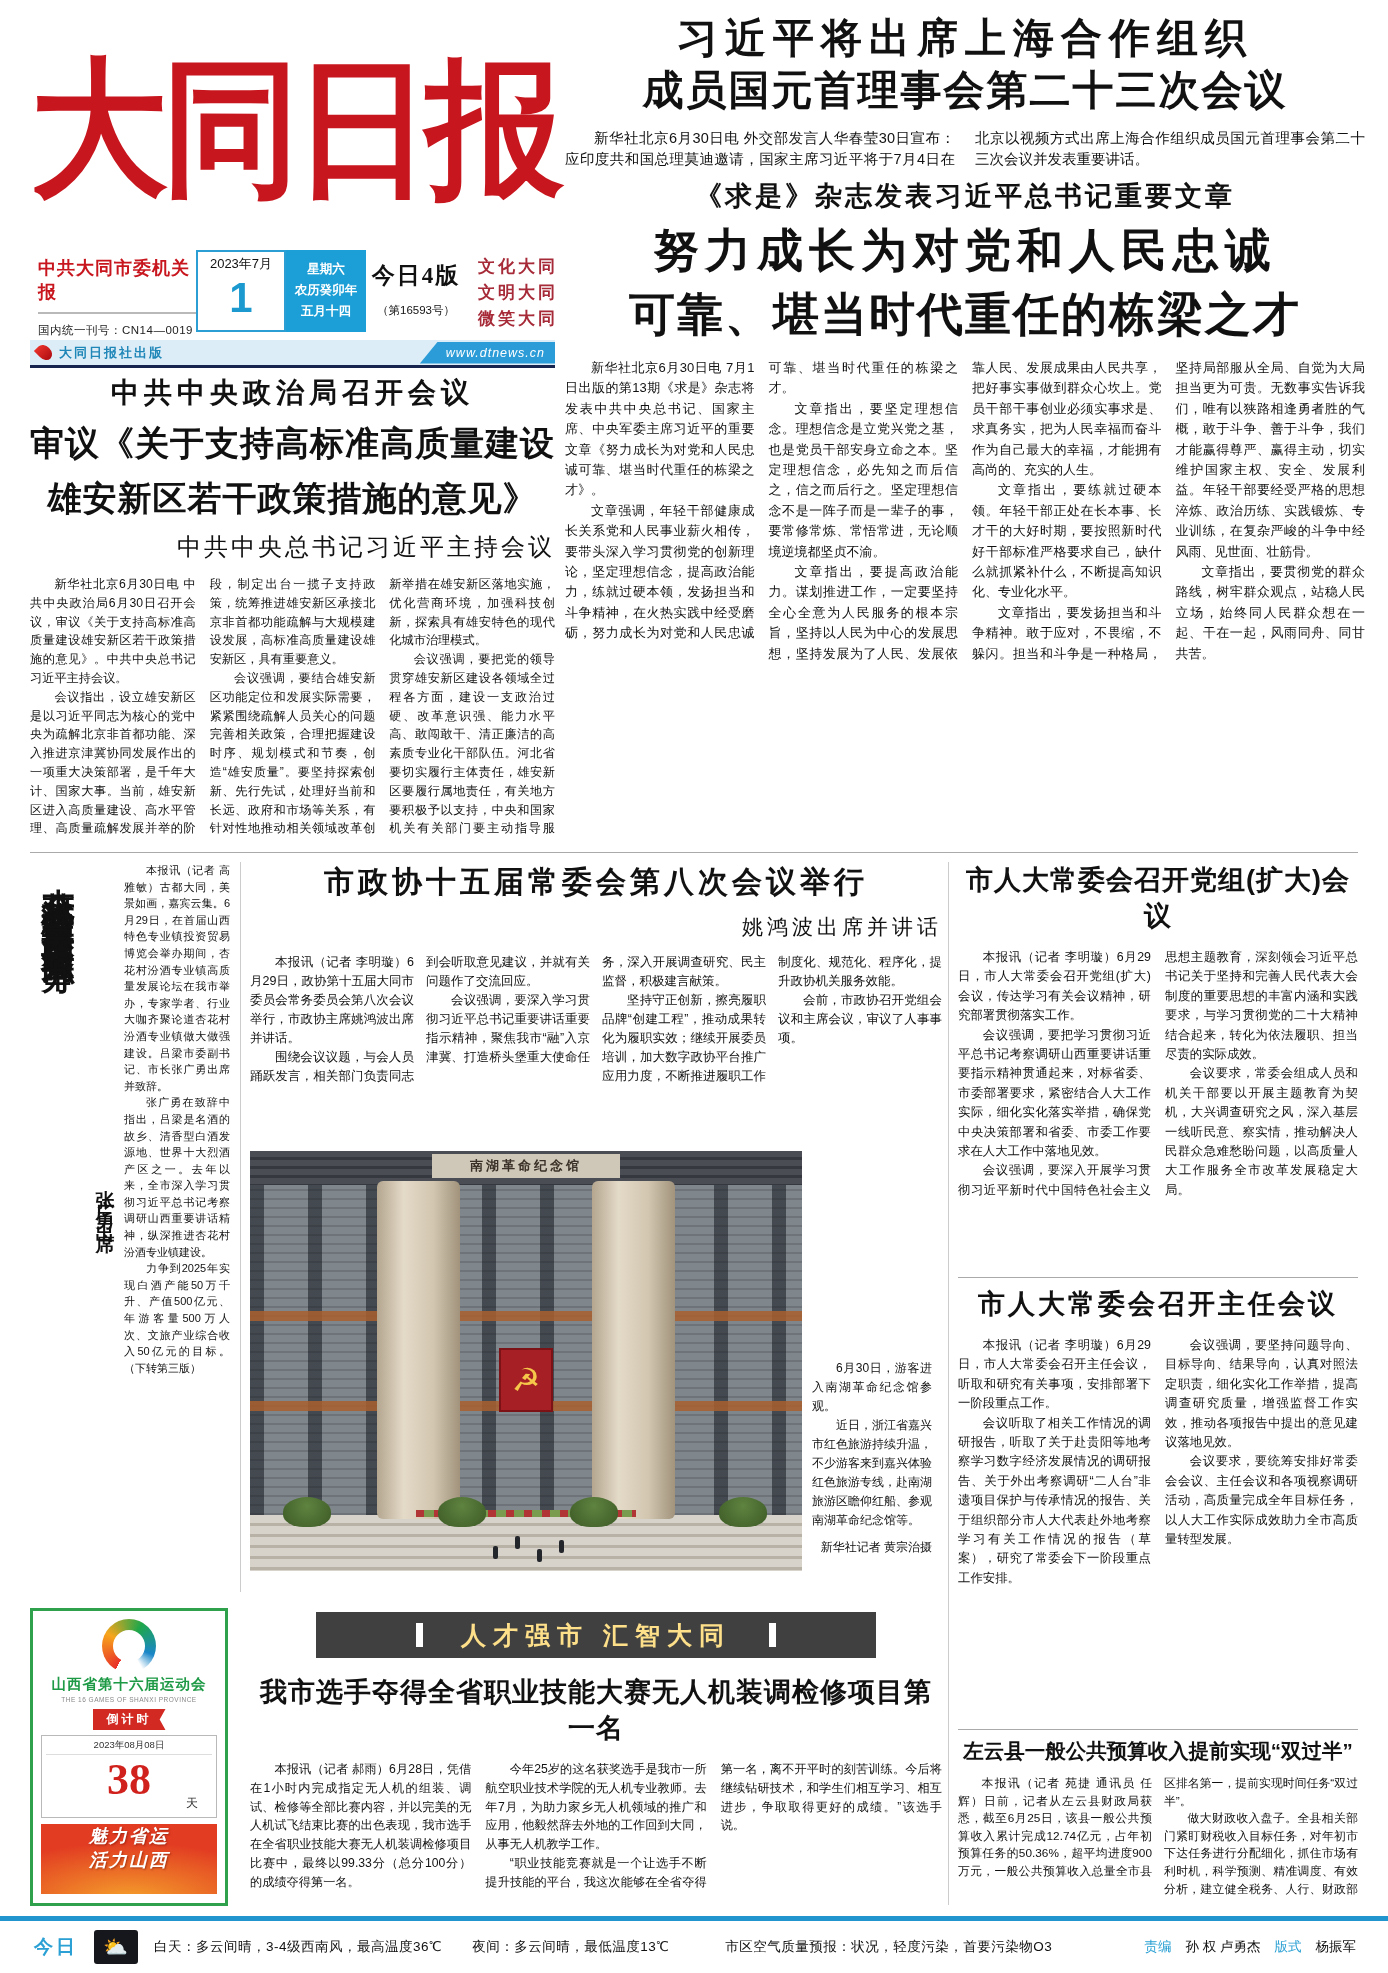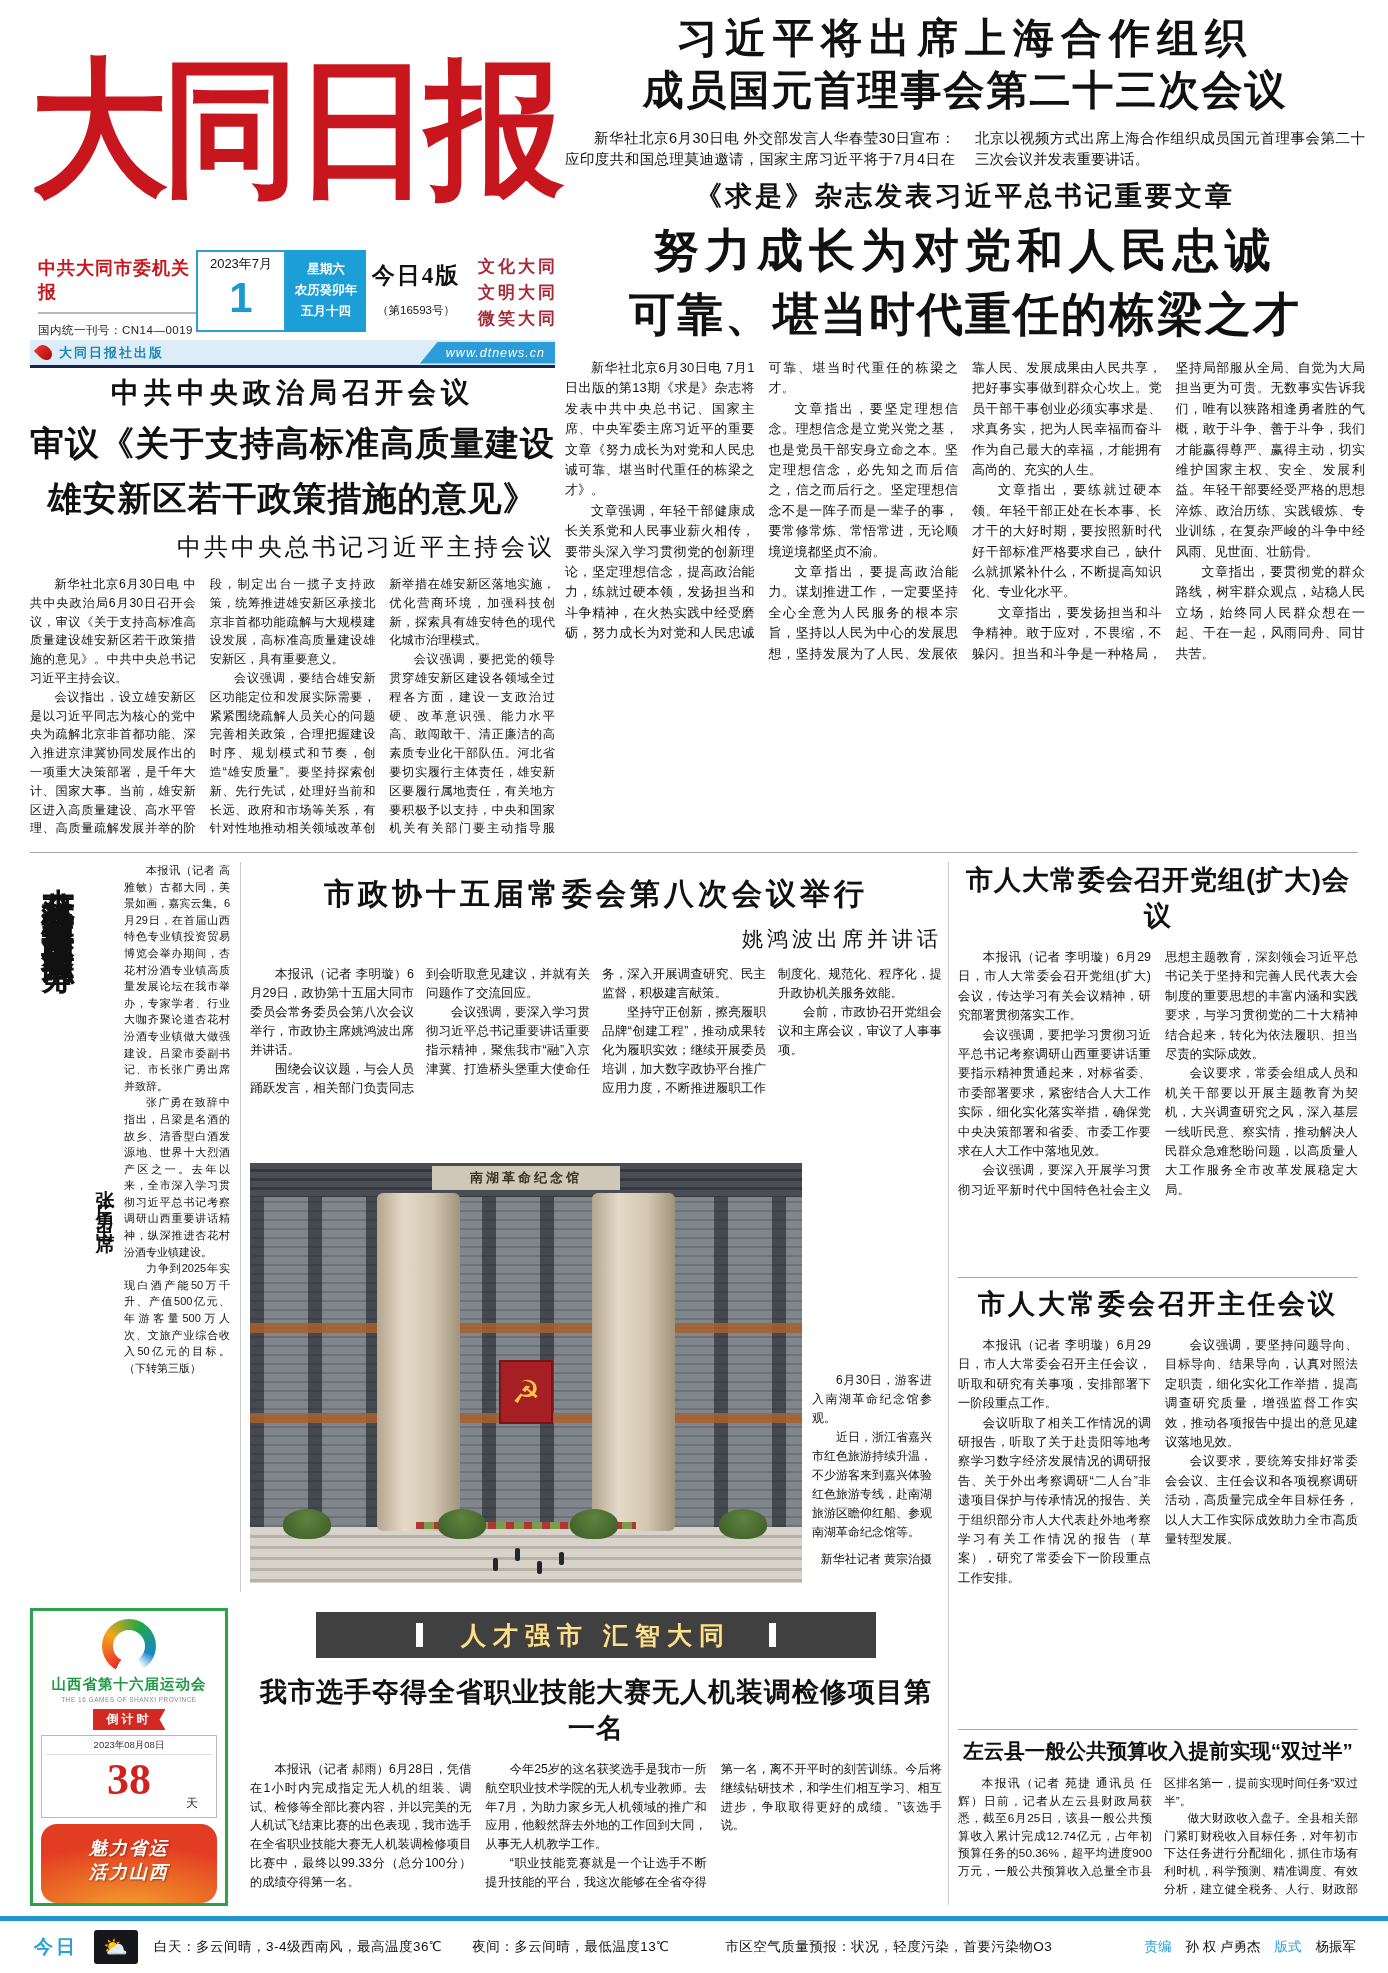--- a/index.html
+++ b/index.html
@@ -79,21 +79,21 @@
     font-size:33px; letter-spacing:4px; width:56px; line-height:56px; }
   .vsub { writing-mode:vertical-rl; text-orientation:upright; font-family:"Liberation Serif", serif;
     font-weight:bold; font-size:19px; letter-spacing:11px; width:38px; padding-top:312px; line-height:38px; }
   .xhc-body { width:106px; font-size:11px; line-height:16.6px; text-align:justify; overflow:hidden; }
   .xhc-body p { text-indent:2em; }
 
   .v-rule { position:absolute; background:#ccc; width:1px; }
 
   
   .story-zhengxie { position:absolute; left:250px; top:862px; width:692px; }
-  .story-zhengxie .bigtitle { font-size:30px; letter-spacing:4px;margin-top:12px; }
+  .story-zhengxie .bigtitle { font-size:30px; letter-spacing:4px; }
   .story-zhengxie .subtitle { font-size:21px; letter-spacing:4px; margin-top:10px; }
   .story-zhengxie .body-cols { margin-top:12px; height:190px; column-count:4; column-gap:12px;
     font-size:12.5px; line-height:19px; }
   .photo-row { margin-top:8px; display:flex; }
   .photo { position:relative; width:552px; height:420px; overflow:hidden;
     background:linear-gradient(#7d8287,#6e7377);padding-left:44px; }
   .ph-roof { position:absolute; left:0; top:0; right:0; height:34px;
     background:repeating-linear-gradient(180deg,#4a4e54 0 6px,#35393f 6px 9px); }
   .ph-sign { position:absolute; left:33%; top:3px; width:34%; height:24px; background:#cfc8b8;
     color:#3a3027; font-weight:bold; font-size:13px; line-height:24px; text-align:center;
@@ -146,21 +146,21 @@
   .ad-event { color:#1e9a46; font-weight:900; font-size:14.5px; letter-spacing:1px; }
   .ad-en { color:#888; font-size:6.5px; letter-spacing:.5px; margin-top:2px; }
   .ad-count { display:inline-block; background:#d22a22; color:#fff; font-size:12px; font-weight:bold;
     letter-spacing:3px; padding:2px 14px; margin-top:6px;
     clip-path:polygon(0 0,100% 0,92% 50%,100% 100%,0 100%); }
   .ad-cal { border:1px solid #b9b9b9; margin-top:5px; padding:3px 4px 5px 4px; background:#fff; }
   .ad-cal-date { font-size:9.5px; color:#333; border-bottom:1px solid #ddd; padding-bottom:2px; }
   .ad-days { color:#d0211c; font-weight:900; font-size:44px; line-height:50px;
     font-family:"Liberation Serif", serif; }
   .ad-unit { font-size:12px; color:#333; text-align:right; margin-top:-10px; padding-right:14px; }
-  .ad-flame { margin-top:6px; height:79px; border-radius:16px; padding-top:12px;
+  .ad-flame { margin-top:6px; height:70px; border-radius:0; 
     background:radial-gradient(130% 120% at 50% 110%,#f5a12b,#e23c22 70%); }
   .ad-flame div { color:#fff; font-style:italic; font-weight:bold; font-size:18px;
     line-height:24px; letter-spacing:2px; text-shadow:1px 1px 2px rgba(120,20,0,.6);
     font-family:"Liberation Serif", serif; }
 
   
   .story-talent { position:absolute; left:250px; top:1612px; width:692px; }
   .banner { width:560px; height:46px; margin:0 auto; background:#404040; display:flex;
     align-items:center; justify-content:center; }
   .banner .bar { display:inline-block; width:7px; height:24px; background:#fff; margin:0 38px; }

